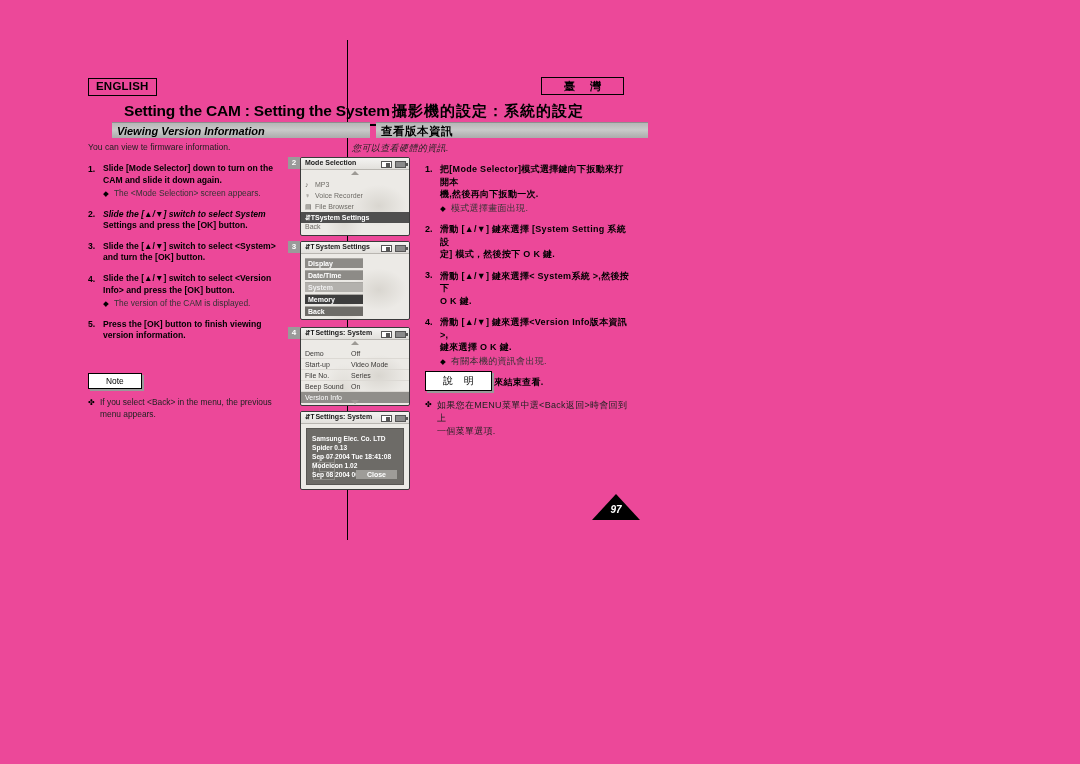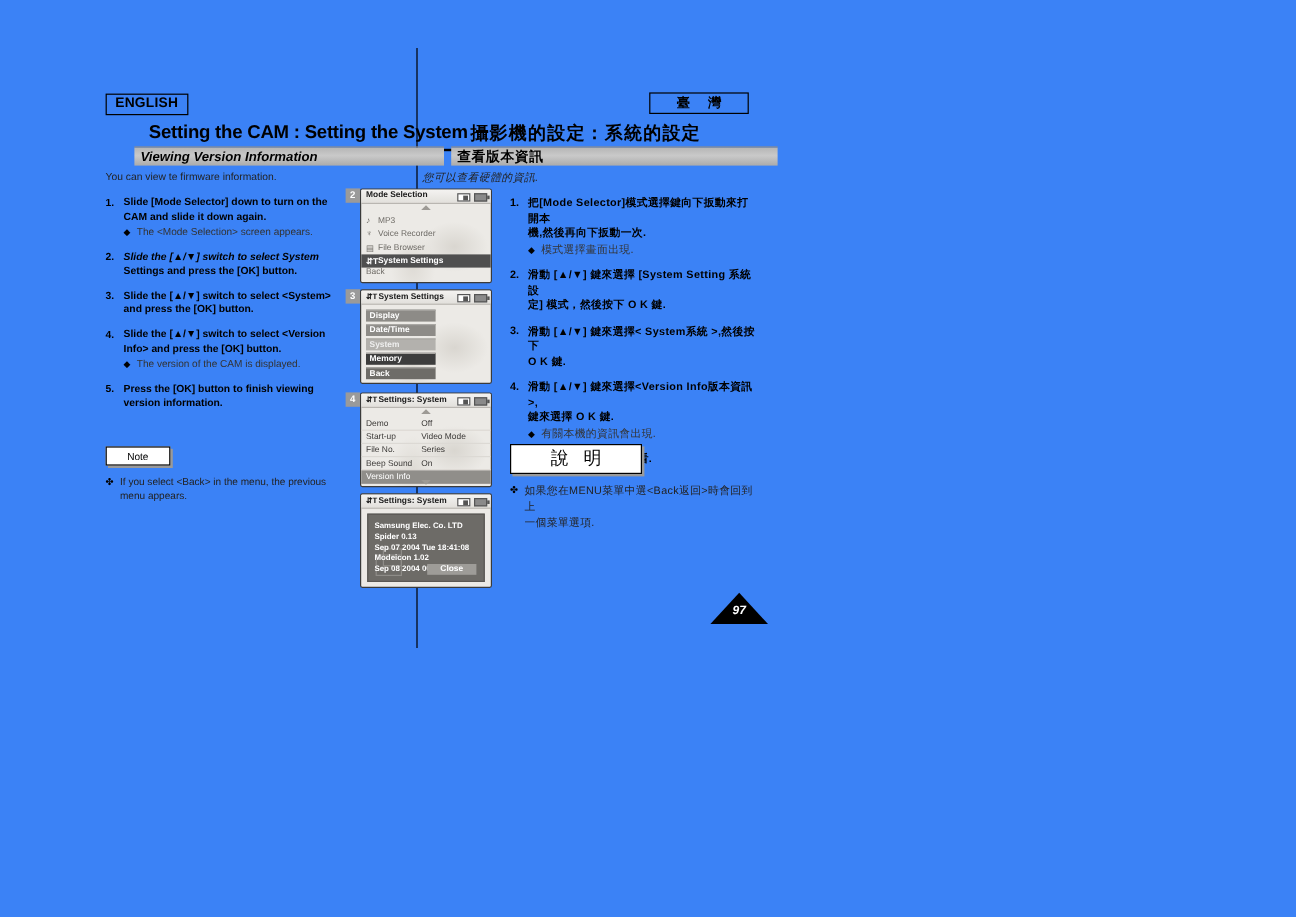--- a/index.html
+++ b/index.html
@@ -6,21 +6,21 @@
   html, body {
     margin: 0; padding: 0;
     width: 1080px; height: 764px;
     background: #ffffff;
     font-family: "Liberation Sans", sans-serif;
     overflow: hidden;
   }
   #page {
     position: relative;
     width: 1080px; height: 764px;
-    background: #3b82f6;
+    background: #ec4899;
   }
 
   
   .vrule {
     position: absolute;
     left: 347px; top: 40px;
     width: 1px; height: 500px;
     background: #000;
   }
 
@@ -133,21 +133,21 @@
   .note-zh { position: absolute; left: 425px; top: 370px; width: 205px; }
   .note-tab {
     display: inline-block;
     border: 1.6px solid #000;
     padding: 2px 17px;
     font-size: 8.4px;
     font-weight: normal;
     box-shadow: 2px 2px 0 #9a9a9a;
     background: #fff;
   }
-  .note-zh .note-tab { letter-spacing: 4px; text-indent: 4px; font-size: 15px; padding: 2px 29px; }
+  .note-zh .note-tab { letter-spacing: 4px; text-indent: 4px; font-size: 10px; padding: 2px 13px; }
   .note-body { display: flex; margin-top: 8px; }
   .note-body .dia { flex: 0 0 12px; font-size: 8px; line-height: 11.5px; }
   .note-body .ntxt { font-size: 8.4px; line-height: 11.5px; color: #222; }
   .note-zh .note-body .ntxt { font-size: 9px; line-height: 13px; letter-spacing: .3px; }
 
   
   .stepbadge {
     position: absolute;
     width: 12px; height: 12px;
     background: #9a9a9a;
@@ -352,21 +352,21 @@
       <div class="body">
         <div class="line ital">Slide the [▲/▼] switch to select System</div>
         <div class="line">Settings and press the [OK] button.</div>
       </div>
     </div>
 
     <div class="step">
       <div class="num">3.</div>
       <div class="body">
         <div class="line">Slide the [▲/▼] switch to select &lt;System&gt;</div>
-        <div class="line">and press the [OK] button.</div>
+        <div class="line">and turn the [OK] button.</div>
       </div>
     </div>
 
     <div class="step">
       <div class="num">4.</div>
       <div class="body">
         <div class="line">Slide the [▲/▼] switch to select &lt;Version</div>
         <div class="line">Info&gt; and press the [OK] button.</div>
         <div class="bullet-line">
           <div class="dia">◆</div>

